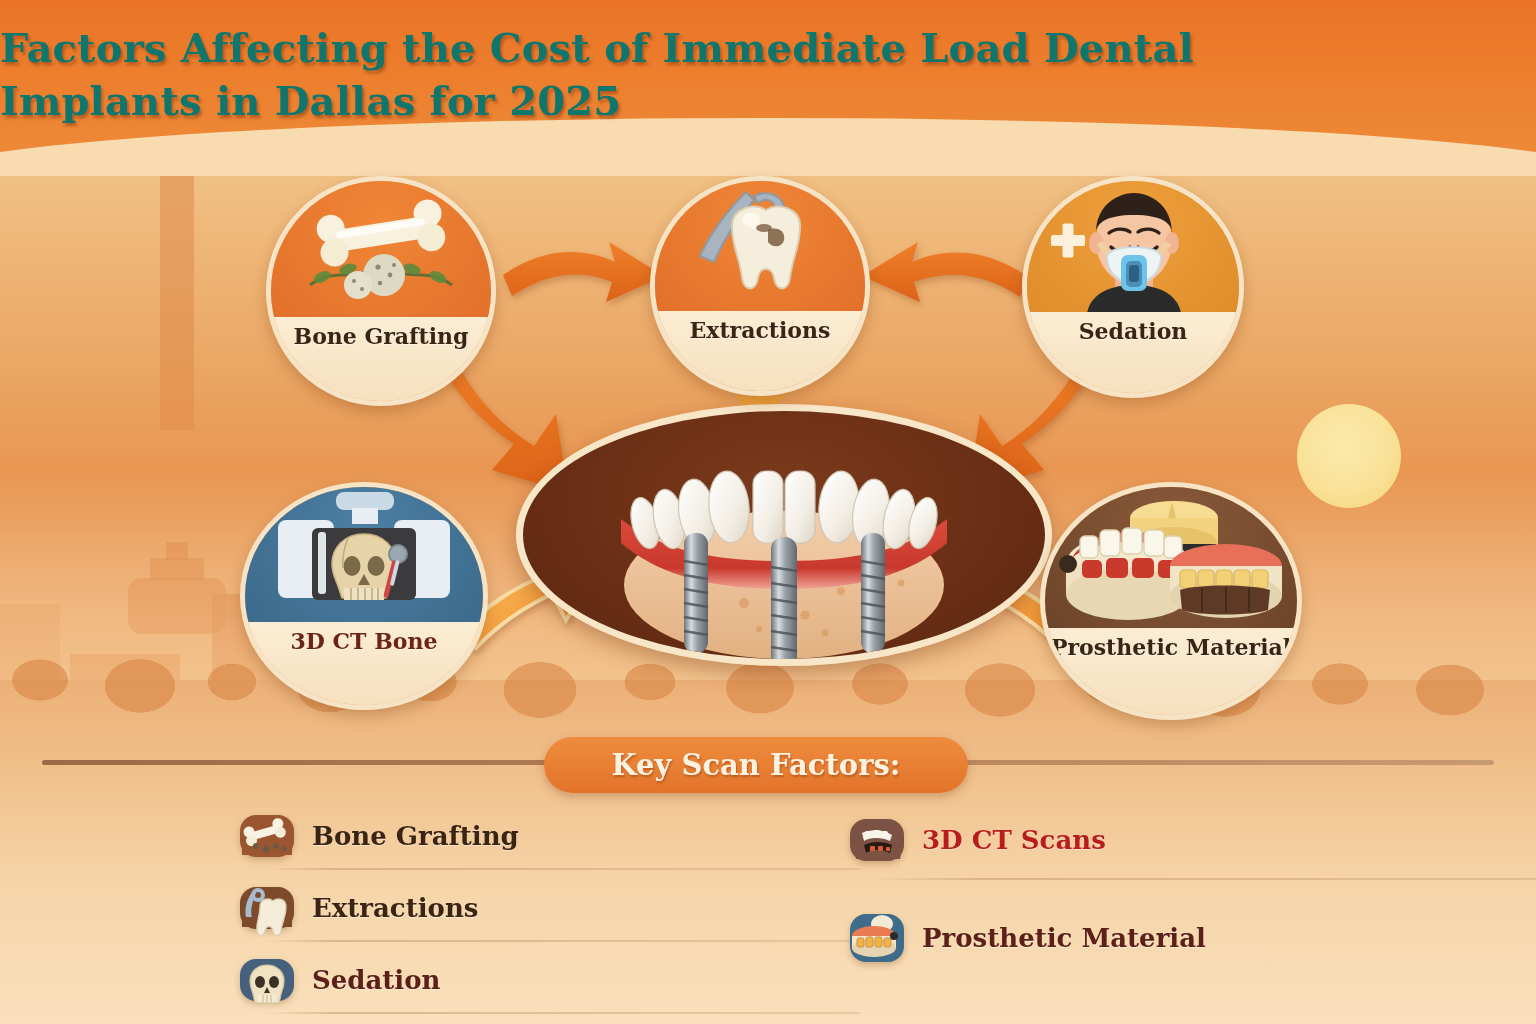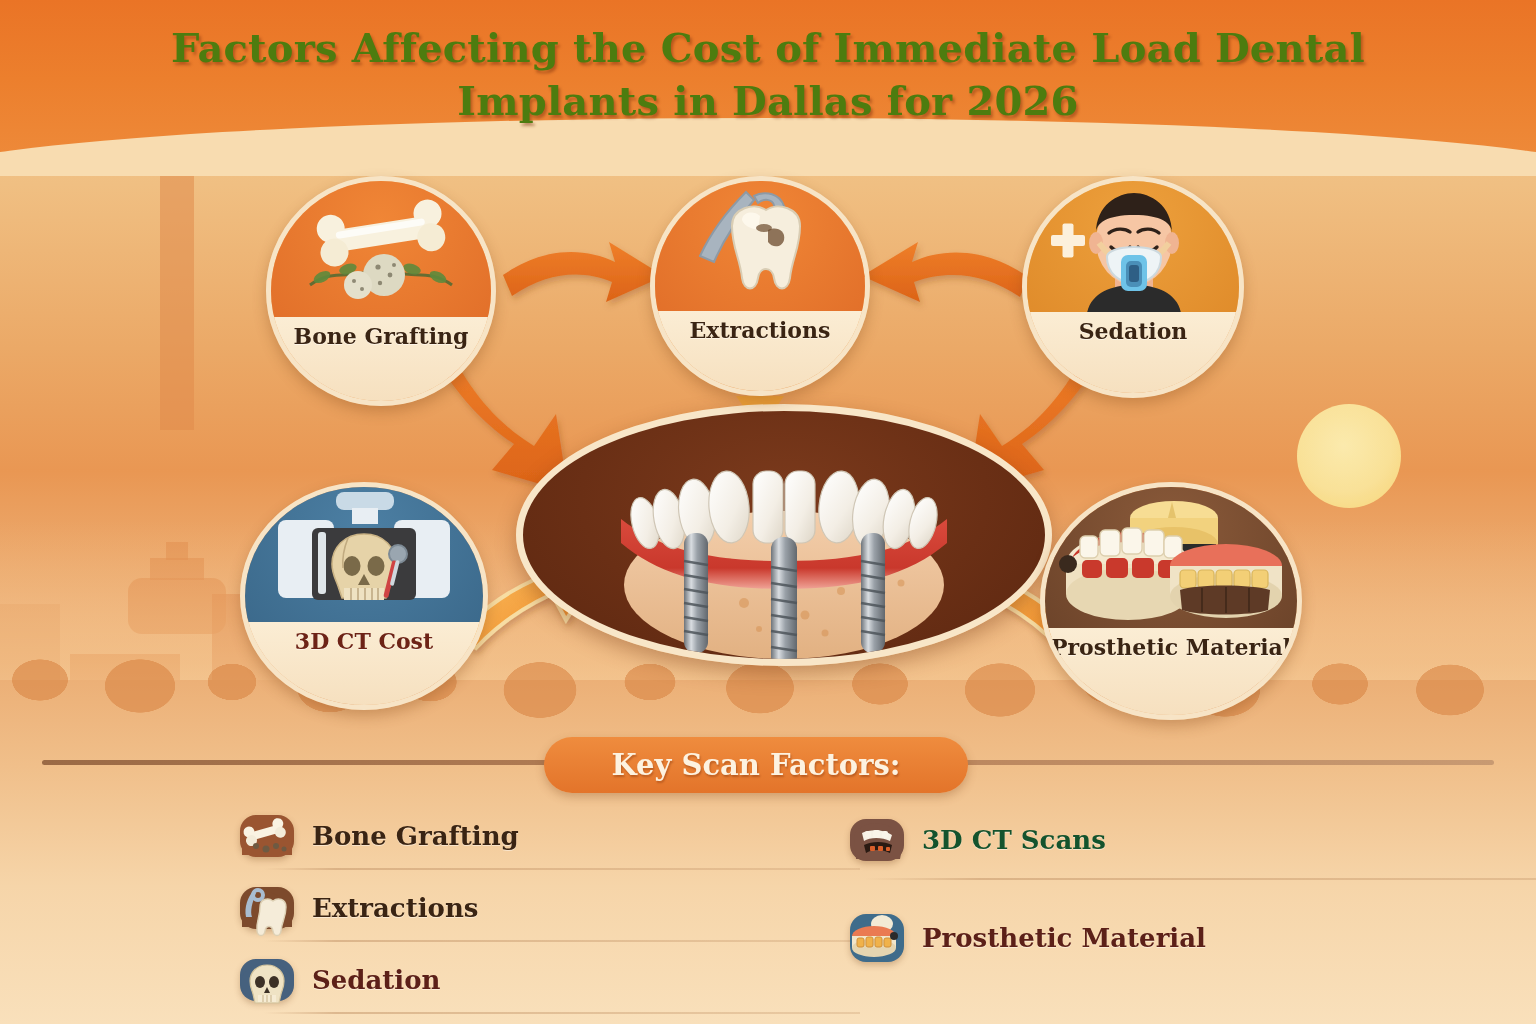--- a/index.html
+++ b/index.html
@@ -70,26 +70,25 @@
     background:linear-gradient(#ea7426 0%, #ec7f2d 45%, #ee8c3c 100%);
     overflow:hidden;
   }
   .banner-curve {
     position:absolute; left:-6%; top:118px; width:112%; height:150px;
     background:#f8dcb0;
     border-radius:50% 50% 0 0 / 62px 62px 0 0;
   }
   .title {
     position:absolute; left:0; top:22px; width:1536px;
-    text-align:center;
     font-family:"DejaVu Serif", serif;
     font-weight:bold;
     font-size:40px;
     line-height:1.32;
-    color:#4d7c0f;
+    color:#0f766e;
     letter-spacing:.2px;
     text-shadow:2px 3px 3px rgba(120,45,10,.45);
     z-index:4;
   }
 
   
   .arrow-svg { position:absolute; left:0; top:0; width:1536px; height:1024px; pointer-events:none; }
 
   
   .node {
@@ -508,21 +507,21 @@
         </g>
 
         <g>
           <circle cx="134" cy="64" r="9" fill="#9aa6b0" stroke="#7d8a95" stroke-width="2"></circle>
           <rect x="124" y="70" width="5" height="38" rx="2" fill="#cf4444" transform="rotate(14 126 88)"></rect>
           <rect x="129" y="70" width="4" height="26" rx="2" fill="#cfd8de" transform="rotate(14 131 82)"></rect>
         </g>
       </svg>
     </div>
     <div class="bot">
-      <span class="label">3D CT Cost</span>
+      <span class="label">3D CT Bone</span>
     </div>
   </div>
 
   <div class="node" id="n-pros" style="left:1040px; top:482px; width:262px; height:238px;">
     <div class="top bg-brown">
       <svg width="230" height="140" viewBox="0 0 230 140">
 
         <g>
           <ellipse cx="118" cy="30" rx="44" ry="17" fill="#f7dd94"></ellipse>
           <rect x="74" y="30" width="88" height="26" fill="#f2d27e"></rect>
@@ -577,21 +576,21 @@
     <div class="bot">
       <span class="label">Prosthetic Material</span>
     </div>
   </div>
 
   <div class="banner">
     <div class="banner-curve"></div>
   </div>
   <div class="title">
     <div>Factors Affecting the Cost of Immediate Load Dental</div>
-    <div>Implants in Dallas for 2026</div>
+    <div>Implants in Dallas for 2025</div>
   </div>
 
   <div class="hr-line"></div>
   <div class="pill">
     <span>Key Scan Factors:</span>
   </div>
 
   <div class="legend">
 
     <div class="lcol left">
@@ -670,21 +669,21 @@
               <rect x="28" y="27" width="5" height="5" rx="1"></rect>
                 <rect x="36" y="28" width="4" height="4" rx="1"></rect>
               </g>
             <g fill="#faf5ea">
                 <rect x="15" y="12" width="6" height="7" rx="2"></rect>
               <rect x="23" y="11" width="7" height="8" rx="2"></rect>
                 <rect x="32" y="12" width="6" height="7" rx="2"></rect>
               </g>
           </svg>
         </div>
-        <span class="ltext" style="color:#14532d;">3D CT Scans</span>
+        <span class="ltext" style="color:#b91c1c;">3D CT Scans</span>
         <span class="rule" style="left:14px; right:-380px; bottom:8px;"></span>
       </div>
 
       <div class="litem" style="height:100px;">
         <div class="chip blueB" style="height:48px;">
           <svg class="mini" viewBox="0 0 54 48" style="overflow:visible">
             <ellipse cx="27" cy="26" rx="27" ry="21" fill="#3f6c8b"></ellipse>
             <ellipse cx="32" cy="10" rx="11" ry="9" fill="#f3ead5"></ellipse>
             <ellipse cx="24" cy="22" rx="22" ry="10" fill="#ea7a52"></ellipse>
             <rect x="2" y="22" width="44" height="12" fill="#f2e6cb"></rect>

